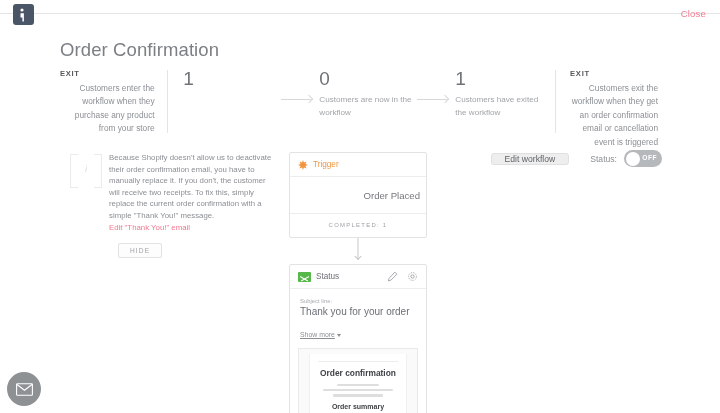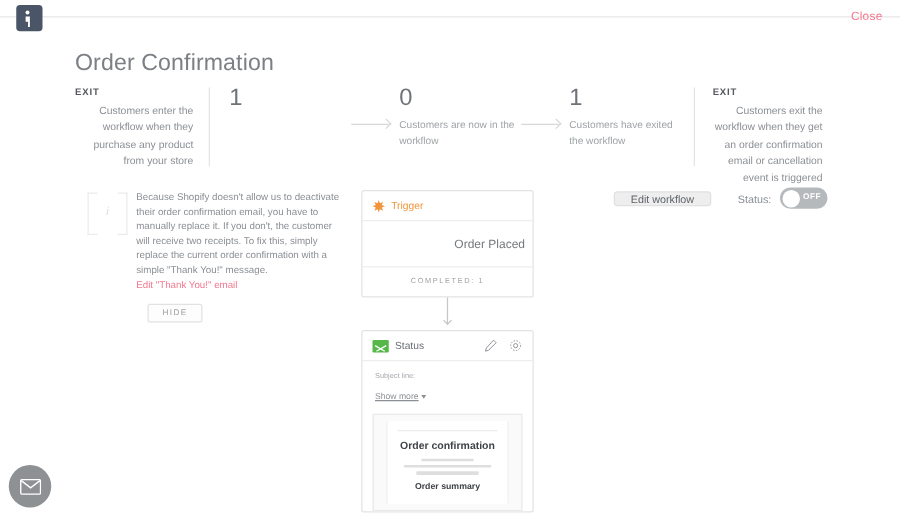--- a/index.html
+++ b/index.html
@@ -499,20 +499,21 @@
           </svg>
           <svg width="11" height="11" viewBox="0 0 16 16" aria-hidden="true">
             <circle cx="8" cy="8" r="2.4" fill="none" stroke="#8b8f94" stroke-width="1.1"></circle>
             <circle cx="8" cy="8" r="5.7" fill="none" stroke="#8b8f94" stroke-width="1.1" stroke-dasharray="1.7 1.7"></circle>
           </svg>
         </span>
       </div>
 
       <div class="email-body">
         <div class="subject-kicker">Subject line:</div>
+        <div class="subject-line">Thank you for your order</div>
         <span class="show-more"><span>Show more</span><span class="caret"></span></span>
       </div>
 
       <div class="preview">
         <div class="preview-sheet">
           <div class="pv-rule"></div>
           <div class="pv-h1">Order confirmation</div>
           <div class="pv-line" style="width:52%"></div>
           <div class="pv-line" style="width:88%"></div>
           <div class="pv-line" style="width:62%"></div>

